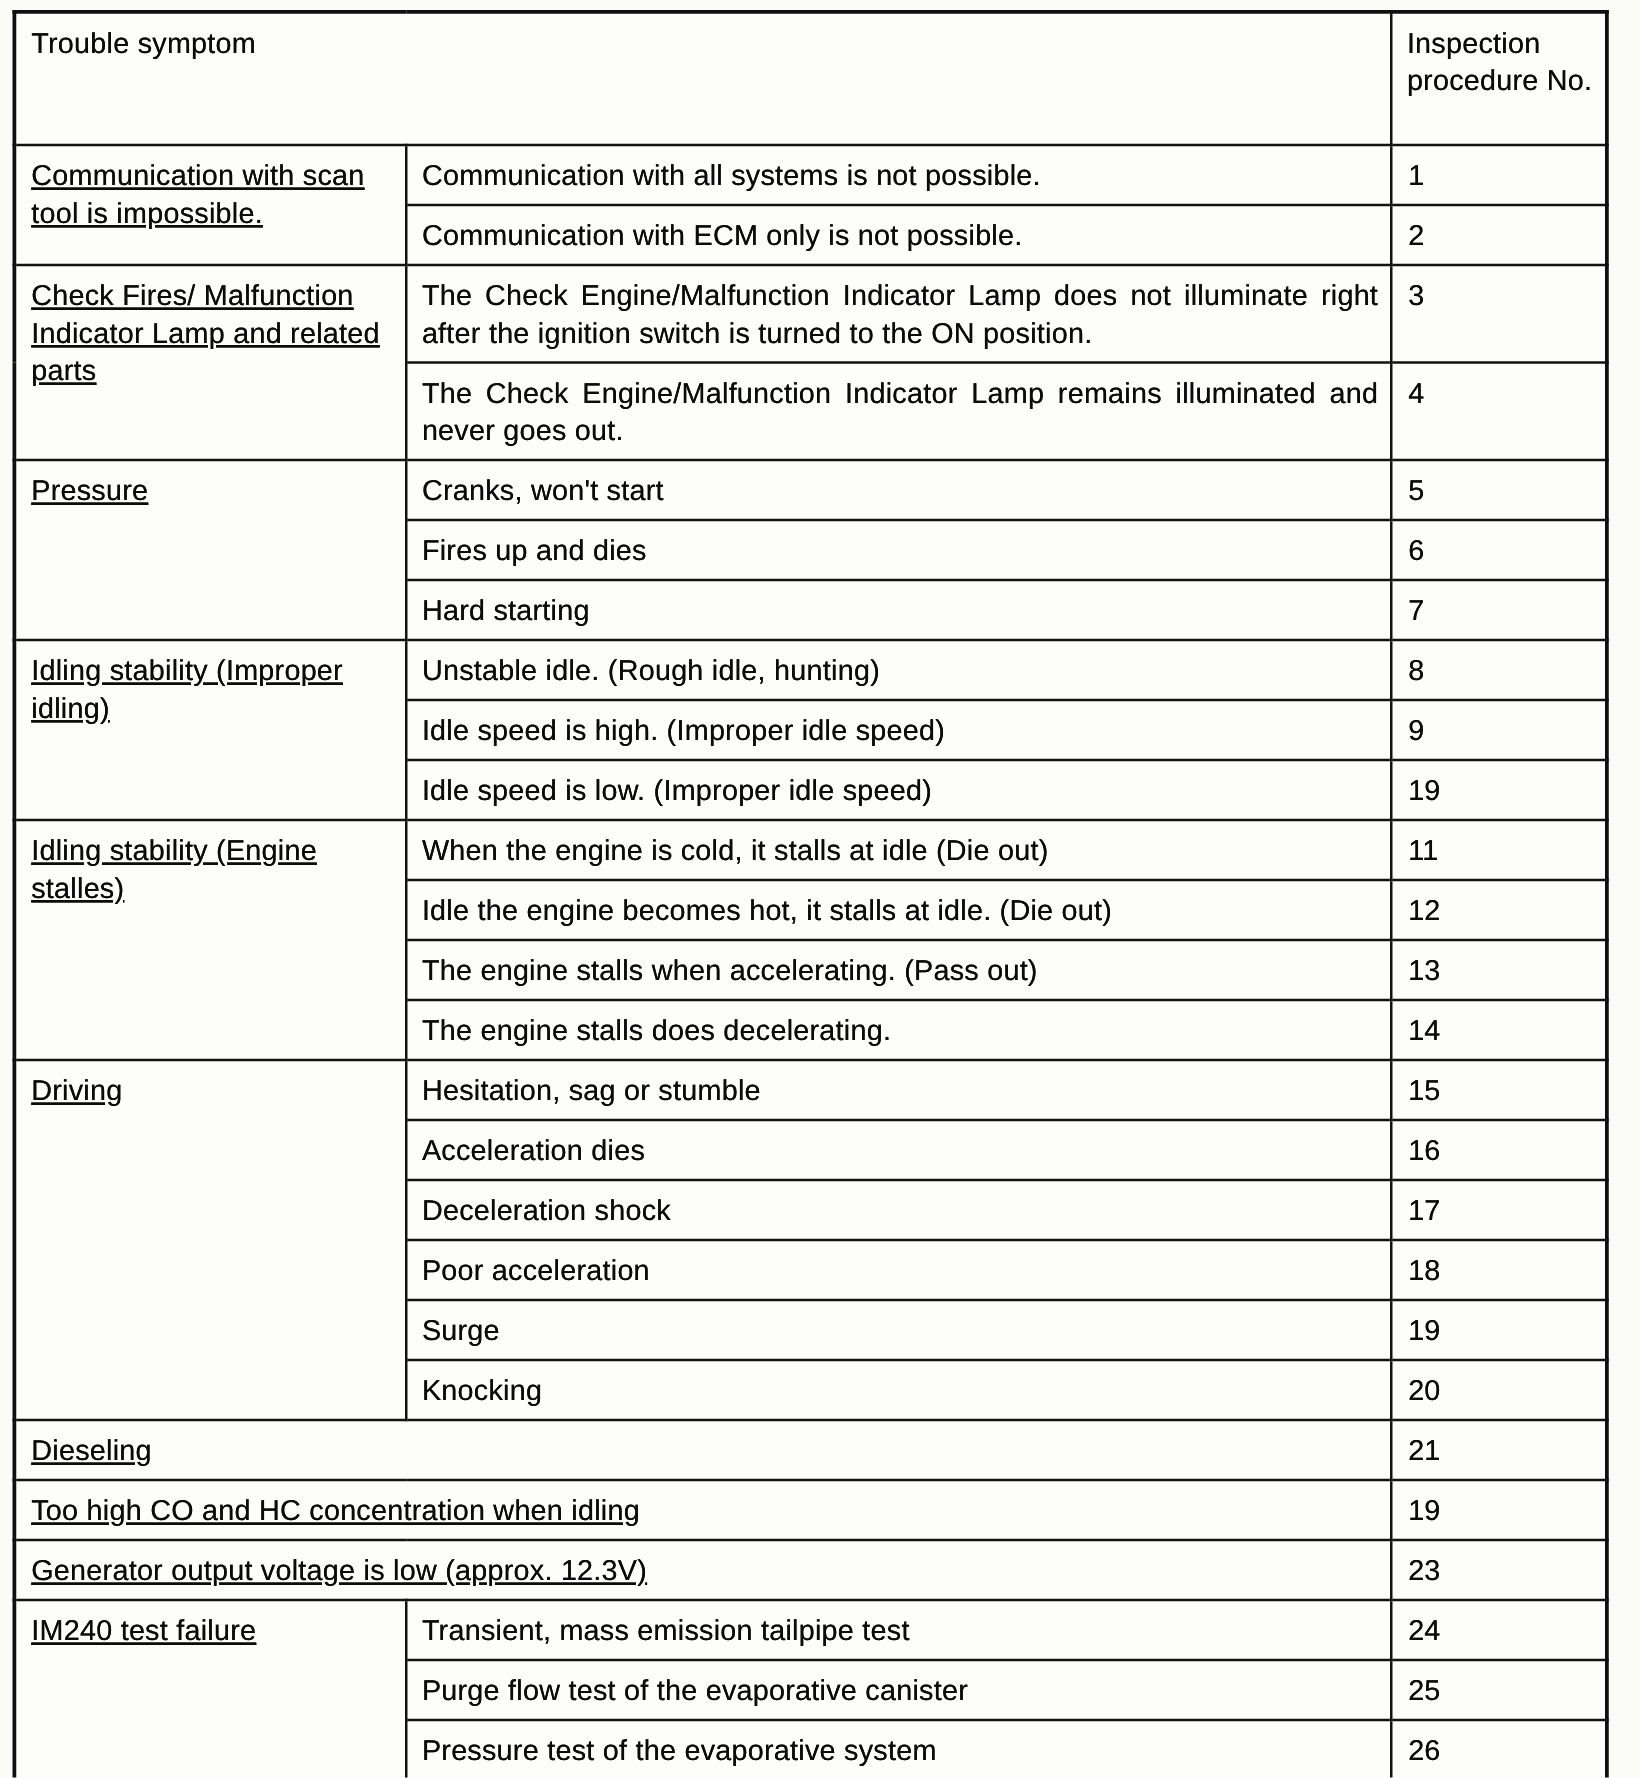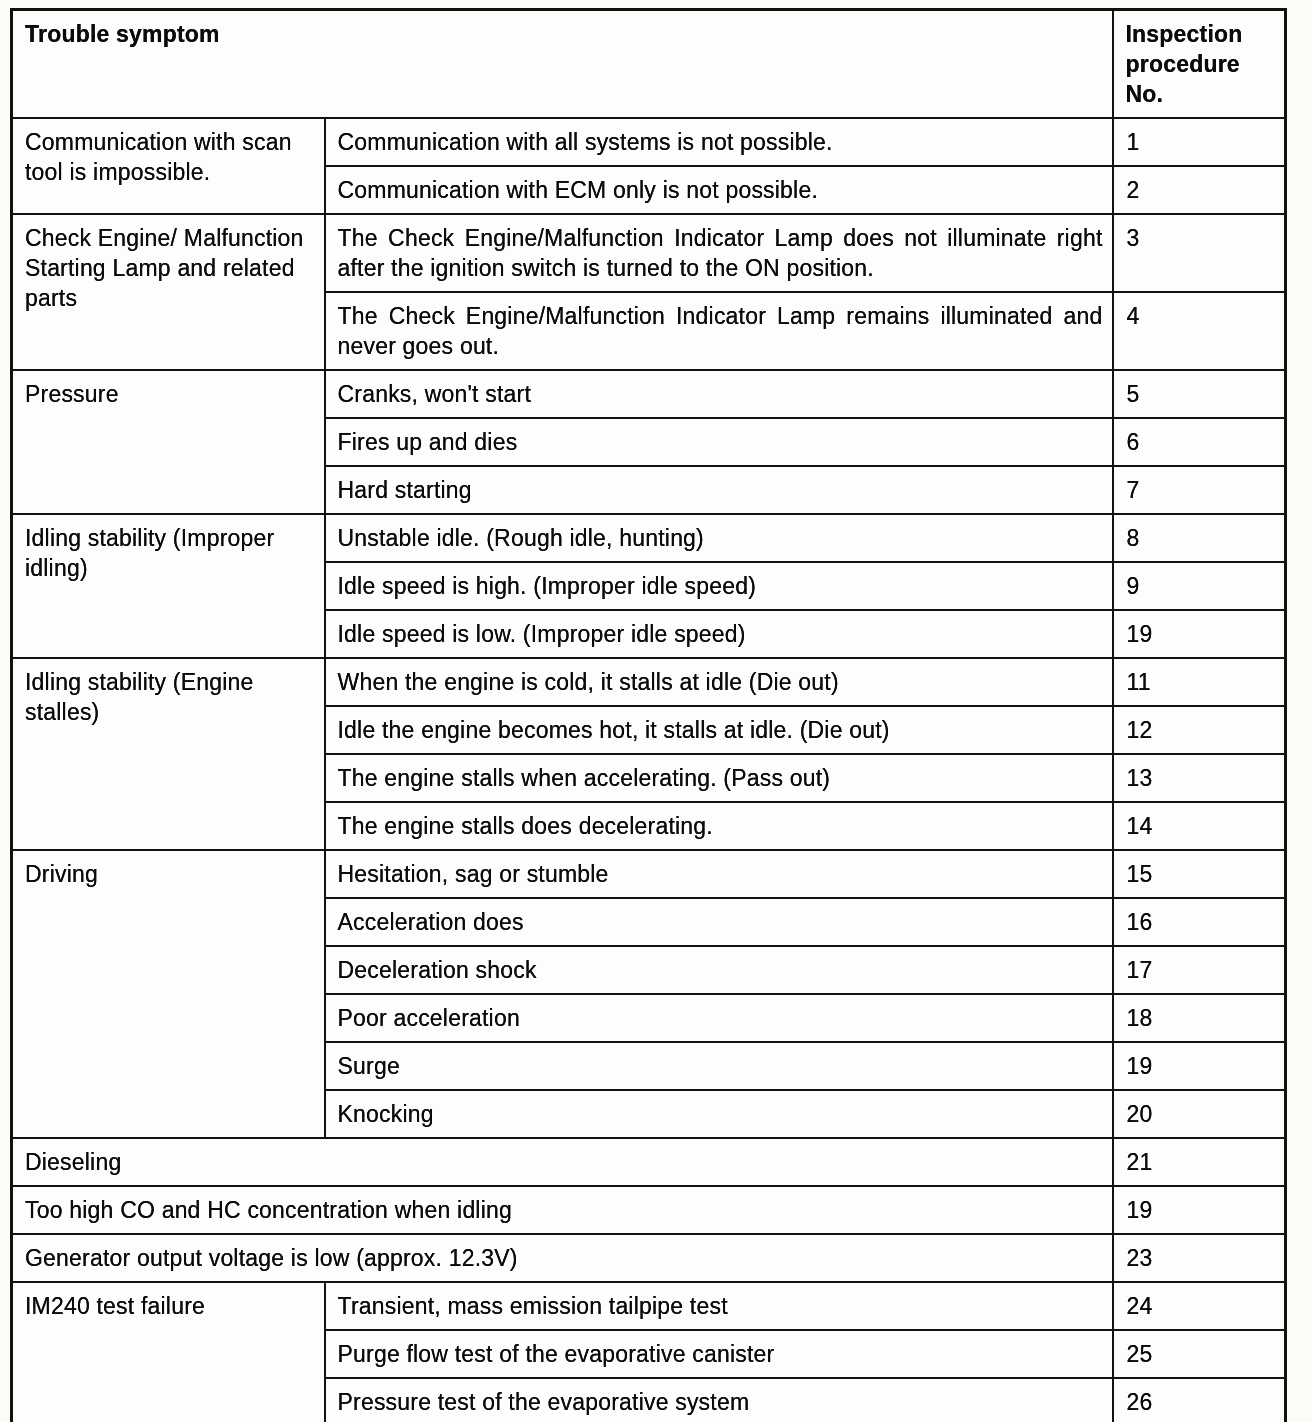--- a/index.html
+++ b/index.html
@@ -30,28 +30,29 @@
     font-size: 23px;
     line-height: 30px;
     font-weight: 400;
     padding: 8px 9px 8px 12px;
     letter-spacing: 0.2px;
     text-shadow: 0 0 0.4px #111;
     word-wrap: break-word;
   }
   thead th {
     height: 106px;
-    font-weight: 700;
+    font-weight: 400;
   }
   td.symptom-cell {
     text-align: justify;
     text-justify: inter-word;
   }
   td.group-cell {
     padding-right: 12px;
+    text-decoration: underline;
   }
   td.no-cell {
     padding-left: 13px;
   }
   tr.row { height: 47px; }
 </style>
 </head>
 <body>
 
 <table class="trouble-table">
@@ -70,21 +71,21 @@
       <tr class="row">
         <td class="cell group-cell" rowspan="2">Communication with scan tool is impossible.</td>
         <td class="cell symptom-cell">Communication with all systems is not possible.</td>
         <td class="cell no-cell">1</td>
       </tr>
       <tr class="row">
         <td class="cell symptom-cell">Communication with ECM only is not possible.</td>
         <td class="cell no-cell">2</td>
       </tr>
       <tr class="row">
-        <td class="cell group-cell" rowspan="2">Check Engine/ Malfunction Starting Lamp and related parts</td>
+        <td class="cell group-cell" rowspan="2">Check Fires/ Malfunction Indicator Lamp and related parts</td>
         <td class="cell symptom-cell">The Check Engine/Malfunction Indicator Lamp does not illuminate right after the ignition switch is turned to the ON position.</td>
         <td class="cell no-cell">3</td>
       </tr>
       <tr class="row">
         <td class="cell symptom-cell">The Check Engine/Malfunction Indicator Lamp remains illuminated and never goes out.</td>
         <td class="cell no-cell">4</td>
       </tr>
       <tr class="row">
         <td class="cell group-cell" rowspan="3">Pressure</td>
         <td class="cell symptom-cell">Cranks, won't start</td>
@@ -127,21 +128,21 @@
       <tr class="row">
         <td class="cell symptom-cell">The engine stalls does decelerating.</td>
         <td class="cell no-cell">14</td>
       </tr>
       <tr class="row">
         <td class="cell group-cell" rowspan="6">Driving</td>
         <td class="cell symptom-cell">Hesitation, sag or stumble</td>
         <td class="cell no-cell">15</td>
       </tr>
       <tr class="row">
-        <td class="cell symptom-cell">Acceleration does</td>
+        <td class="cell symptom-cell">Acceleration dies</td>
         <td class="cell no-cell">16</td>
       </tr>
       <tr class="row">
         <td class="cell symptom-cell">Deceleration shock</td>
         <td class="cell no-cell">17</td>
       </tr>
       <tr class="row">
         <td class="cell symptom-cell">Poor acceleration</td>
         <td class="cell no-cell">18</td>
       </tr>

